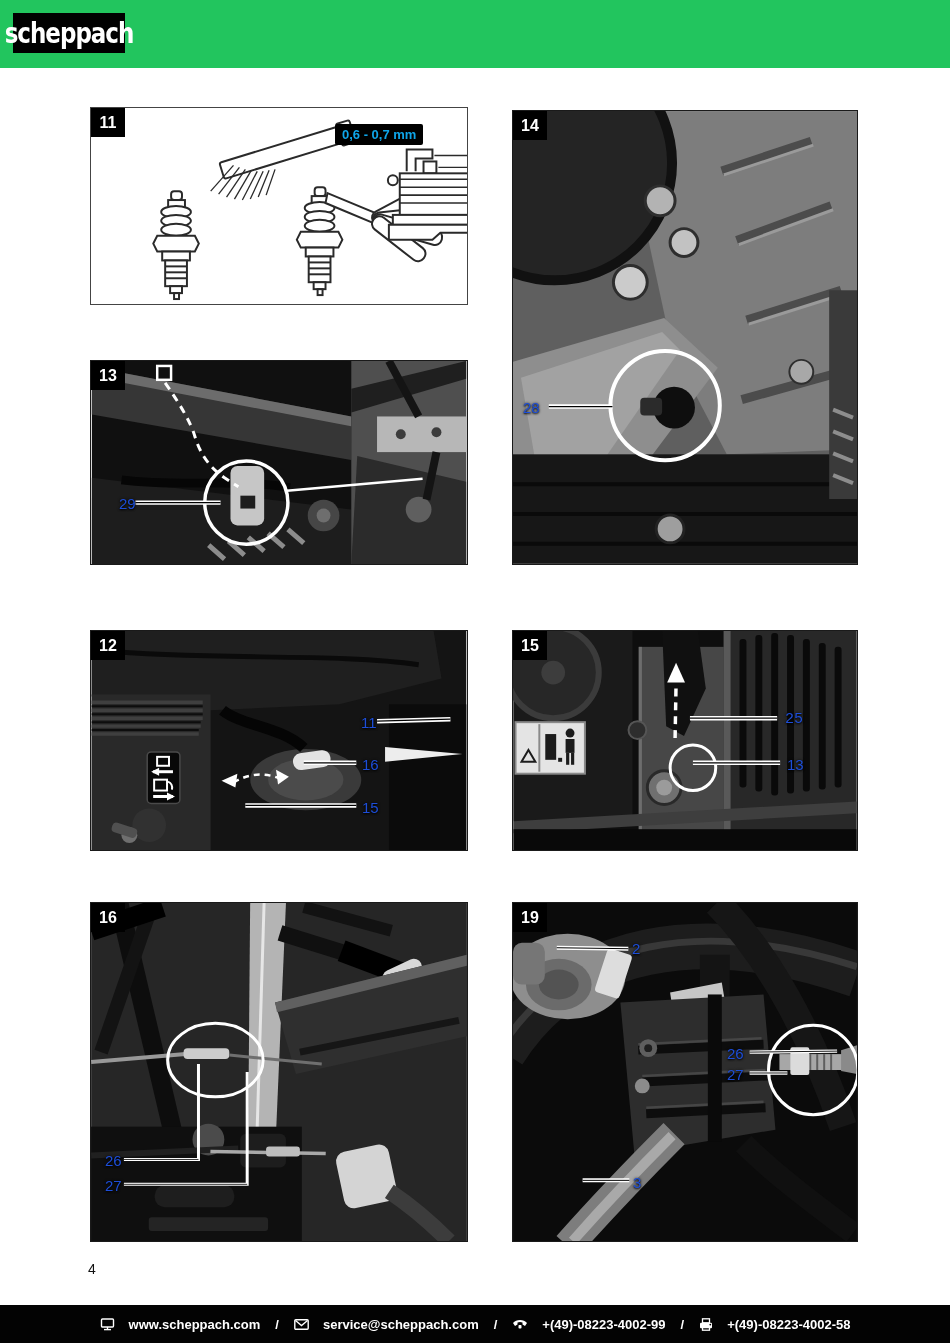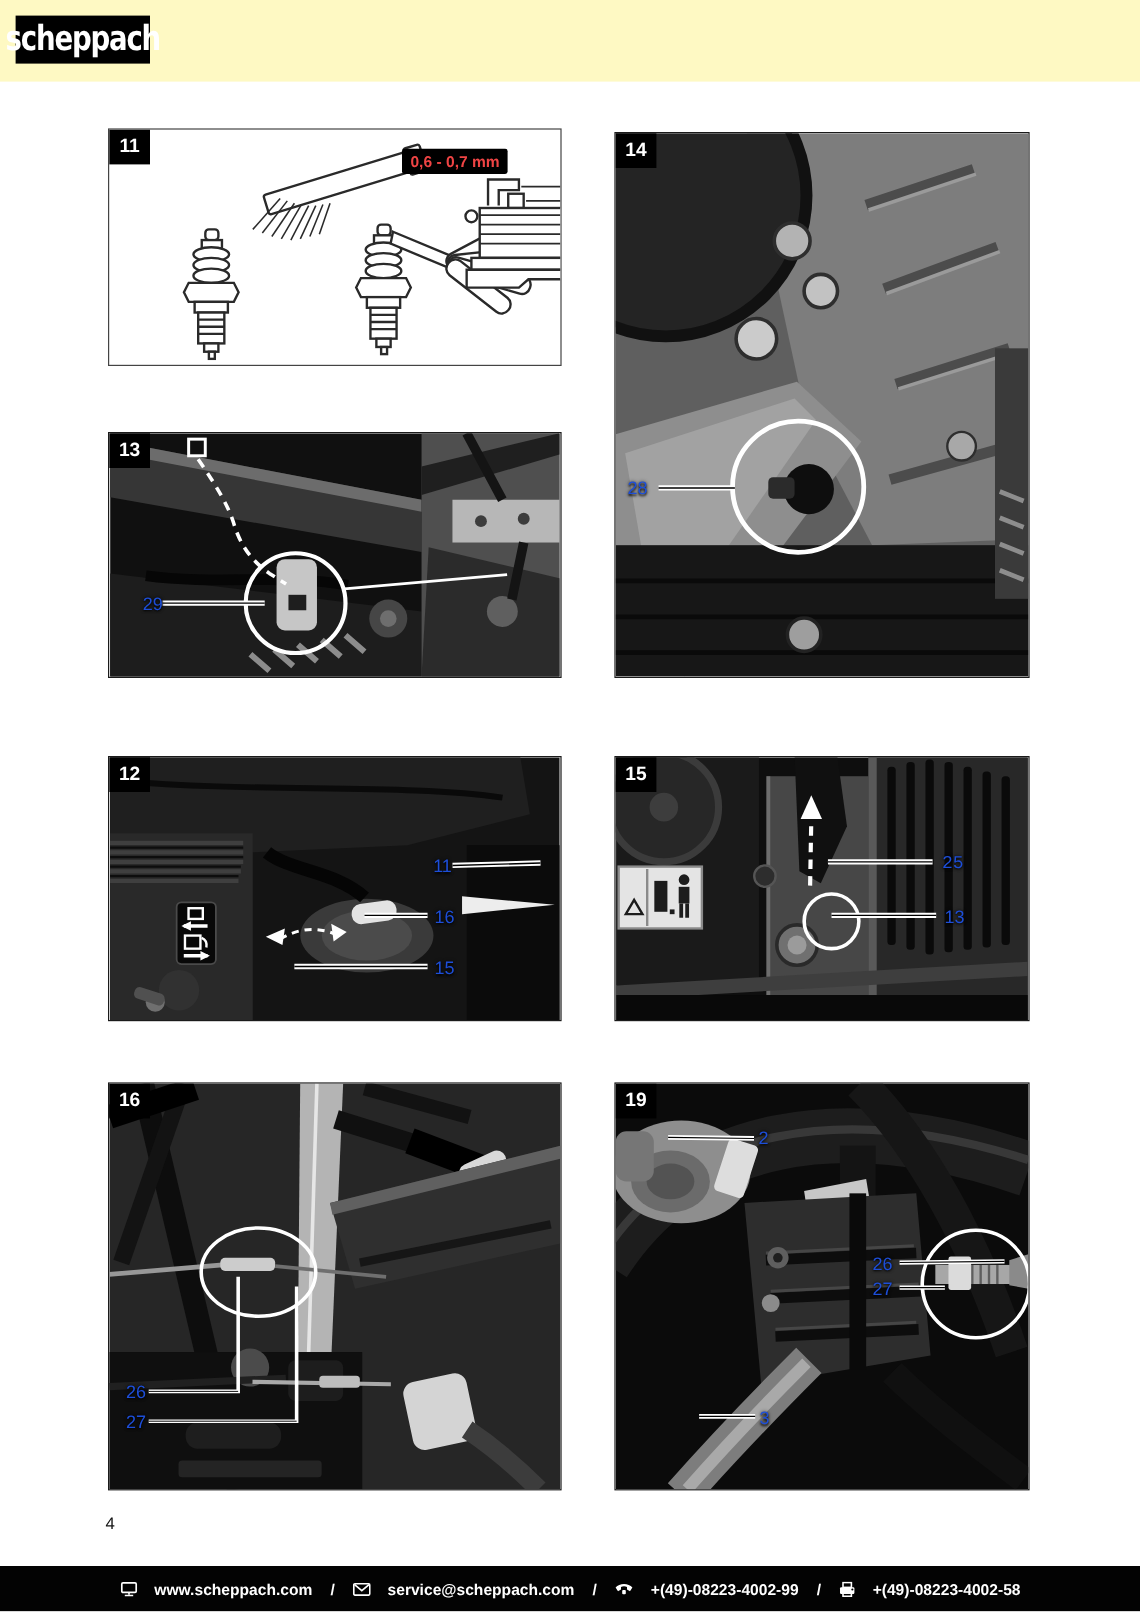--- a/index.html
+++ b/index.html
@@ -1,35 +1,35 @@
 <!DOCTYPE html>
 <html><head>
 <meta charset="utf-8">
 <style>
   * { margin:0; padding:0; box-sizing:border-box; }
   html,body { background:#fff; }
   body { font-family:"Liberation Sans", sans-serif; }
   .page { position:relative; width:950px; height:1343px; background:#ffffff; overflow:hidden; }
 
-  .header-band { position:absolute; left:0; top:0; width:950px; height:68px; background:#fef9c3; }
+  .header-band { position:absolute; left:0; top:0; width:950px; height:68px; background:#22c55e; }
   .brand-logo { position:absolute; left:13px; top:13px; width:112px; height:40px; background:#000;
                 color:#fff; display:flex; align-items:center; justify-content:center;
                 font-weight:bold; font-size:23px; letter-spacing:-1px; transform-origin:center;
                 font-family:"DejaVu Sans", sans-serif; }
   .brand-logo span { display:inline-block; transform:scaleY(1.25); }
 
   .fig { position:absolute; background:#fff; border:1px solid #1a1a1a; overflow:hidden; }
   .fig-num { position:absolute; left:0; top:0; width:34px; height:29px; background:#000; color:#fff;
              font-weight:bold; font-size:16px; display:flex; align-items:center; justify-content:center;
              z-index:6; }
   .art, .anno { position:absolute; left:0; top:0; width:100%; height:100%; }
   .anno { z-index:4; }
   .callout { position:absolute; color:#1d4ed8; font-size:15px; line-height:1; z-index:5;
              text-shadow:0 1px 2px rgba(0,0,0,0.9), 0 0 3px rgba(0,0,0,0.7); }
-  .measure-label { position:absolute; background:#000; color:#ef4444; font-weight:bold; font-size:13px;
+  .measure-label { position:absolute; background:#000; color:#0ea5e9; font-weight:bold; font-size:13px;
                    padding:3px 7px; border-radius:2px; z-index:5; }
 
   .page-number { position:absolute; left:88px; top:1261px; font-size:14px; color:#111; }
 
   .footer-bar { position:absolute; left:0; top:1305px; width:950px; height:38px; background:#030303;
                 color:#fff; display:flex; align-items:center; justify-content:center; gap:14px;
                 font-size:13px; font-weight:bold; }
   .footer-bar .f-icon { display:inline-flex; align-items:center; }
   .sep { margin:0 1px; }
 </style>

